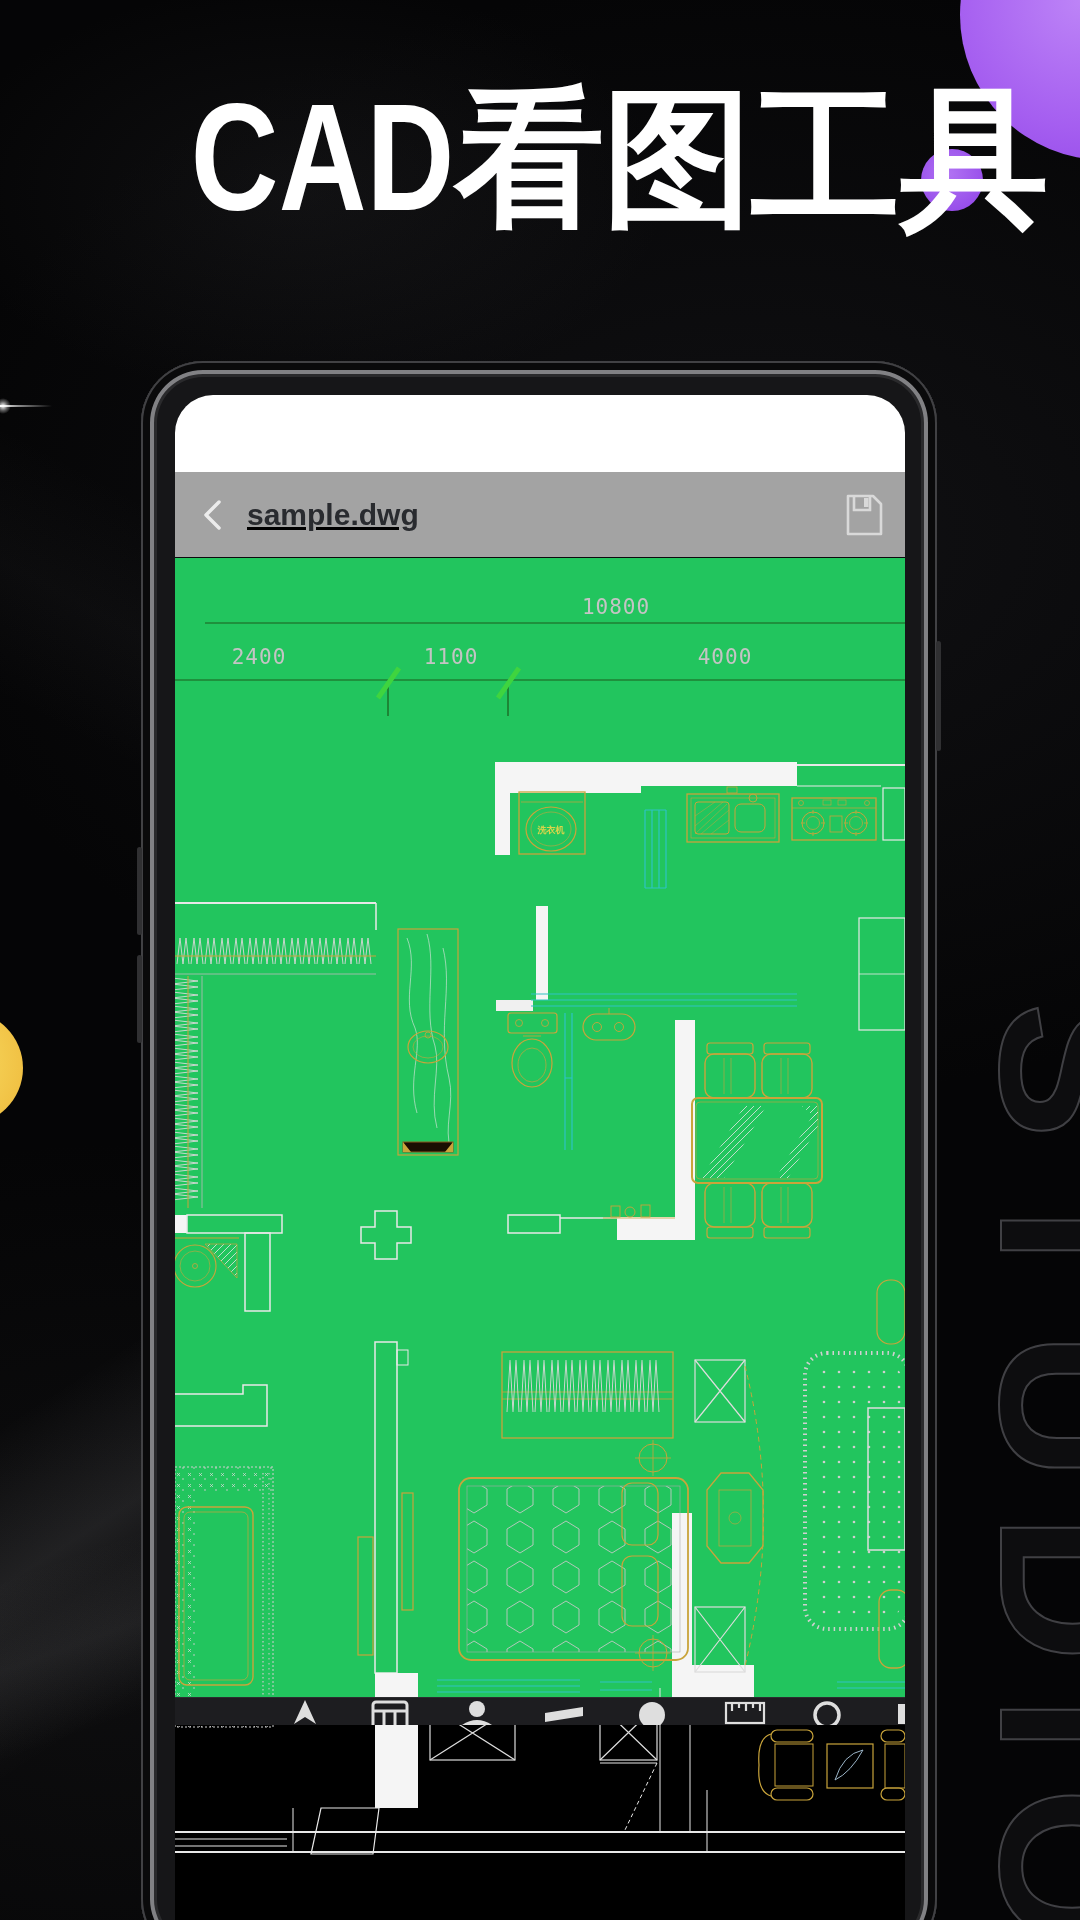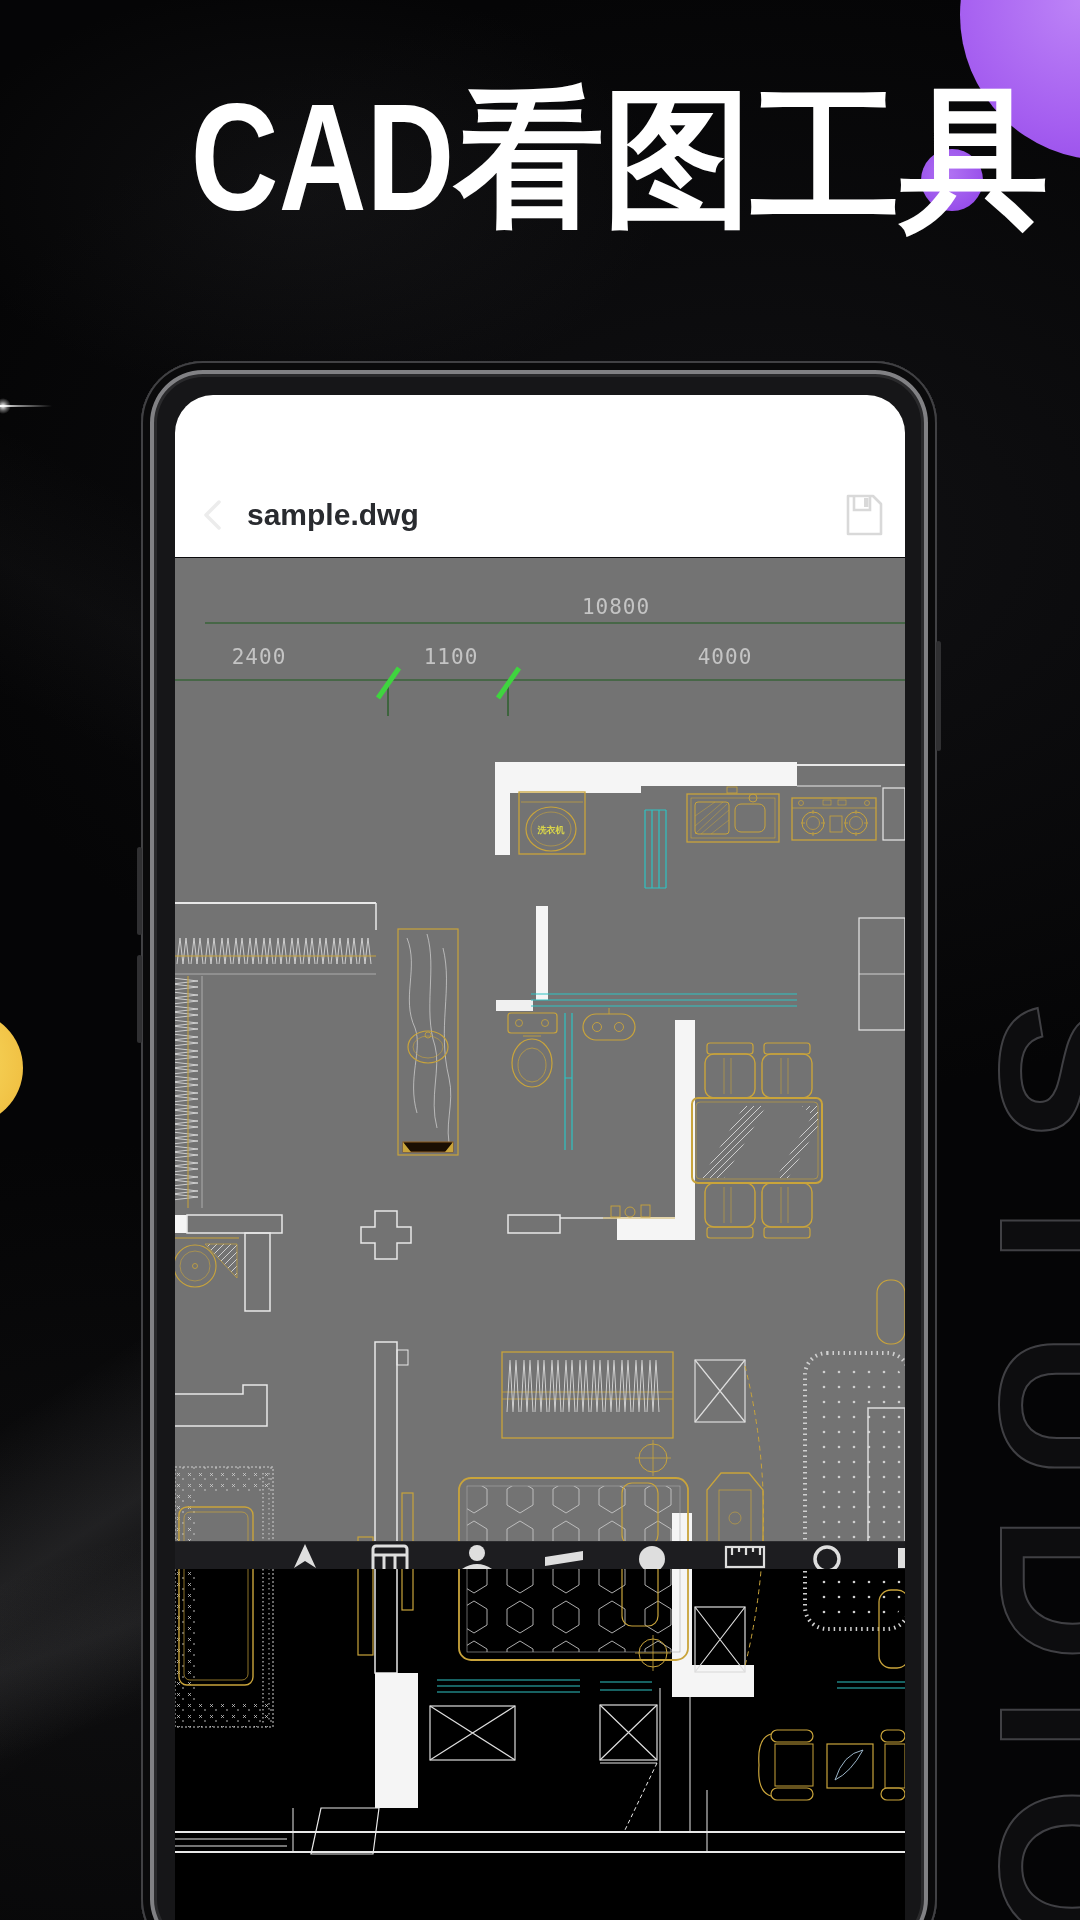--- a/index.html
+++ b/index.html
@@ -51,24 +51,24 @@
     border-radius:62px;background:#161618;
     box-shadow:inset 0 0 0 2px #414144, inset 0 0 0 9px #0a0a0b,
                inset 0 0 0 13px #818184, inset 0 0 0 16px #2a2a2c;}
   .side-btn{position:absolute;width:5px;background:#303032;border-radius:3px;}
   .btn-power{right:-4px;top:280px;height:110px;}
   .btn-vol-1{left:-4px;top:486px;height:88px;}
   .btn-vol-2{left:-4px;top:594px;height:88px;}
   .screen{position:absolute;left:34px;top:34px;width:730px;height:1566px;
     background:#000;border-radius:38px 38px 0 0;overflow:hidden;}
   .statusbar{height:77px;background:#ffffff;}
-  .appbar{height:86px;background:#ffffff;display:flex;align-items:center;
-    padding:0 18px 0 26px;box-sizing:border-box;border-bottom:1px solid #0a0a0c;}
+  .appbar{height:86px;background:#a3a3a3;display:flex;align-items:center;
+    padding:0 18px 0 26px;box-sizing:border-box;border-bottom:1px solid #0a0a0c;text-decoration:underline;}
   .appbar .filename{flex:1;margin-left:20px;font-size:30px;font-weight:700;color:#292b2f;}
-  .canvas{height:983px;background:#737373;position:relative;text-align:center;}
+  .canvas{height:1139px;background:#22c55e;position:relative;text-align:center;}
   .bottombar{height:27px;background:#1d1d20;border-top:1px solid #2c2c2f;position:relative;}
   .dim-text{font-family:"DejaVu Sans Mono",monospace;font-size:21px;fill:#c4c4c4;letter-spacing:1px;}
   .washer-text{font-size:9px;fill:#d9d54a;font-weight:700;}
 </style>
 </head>
 <body>
 
 <div class="bg-wash"></div>
 <div class="beam beam-a"></div>
 <div class="beam beam-b"></div>

